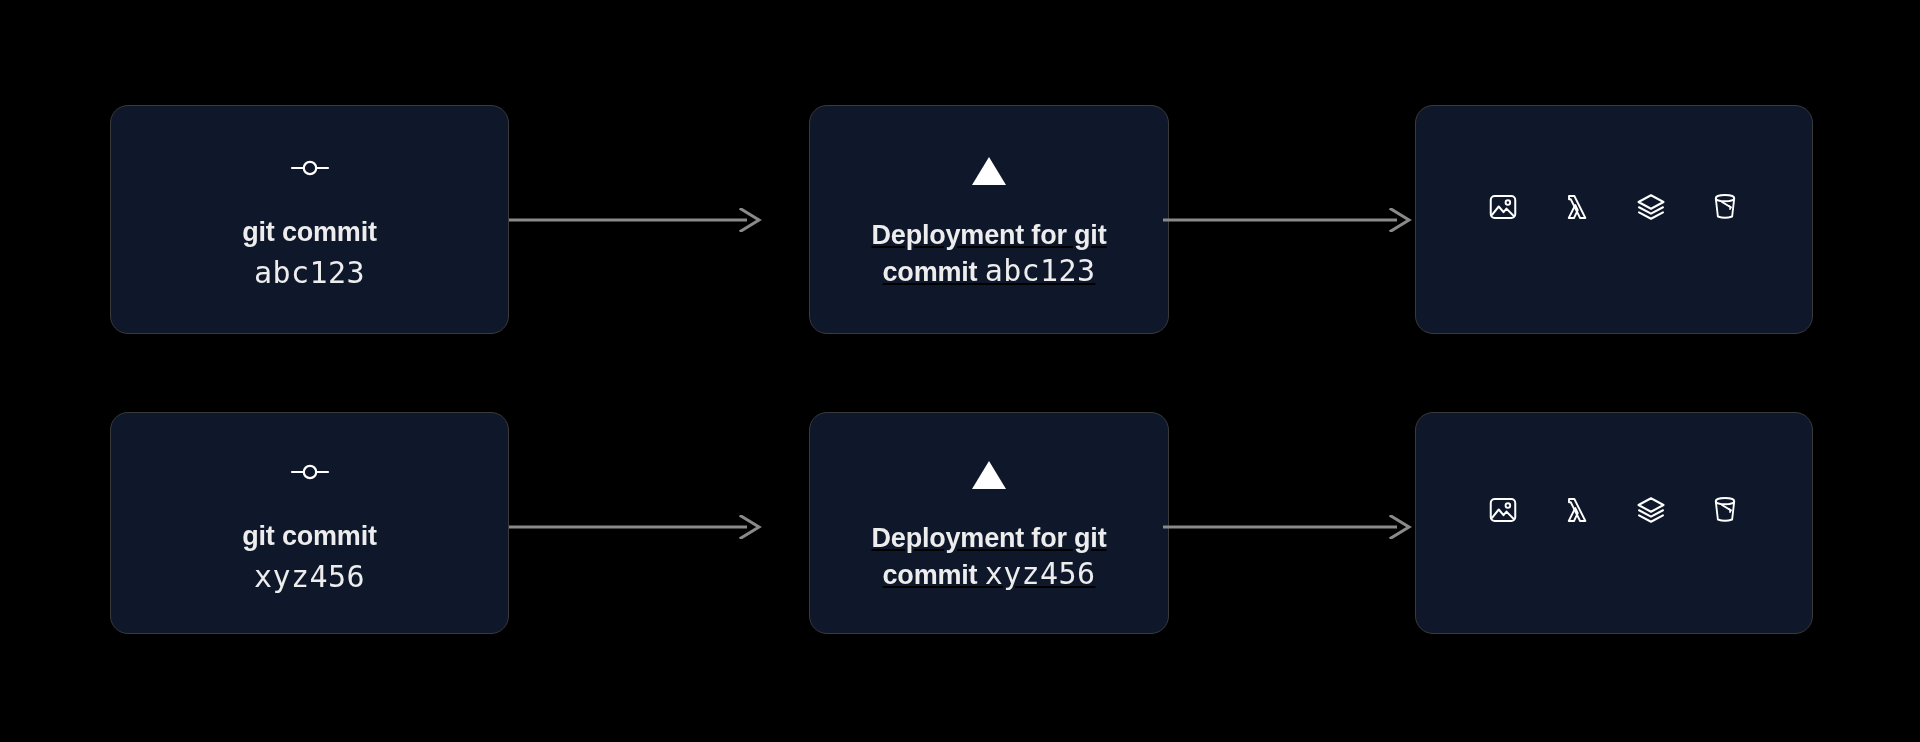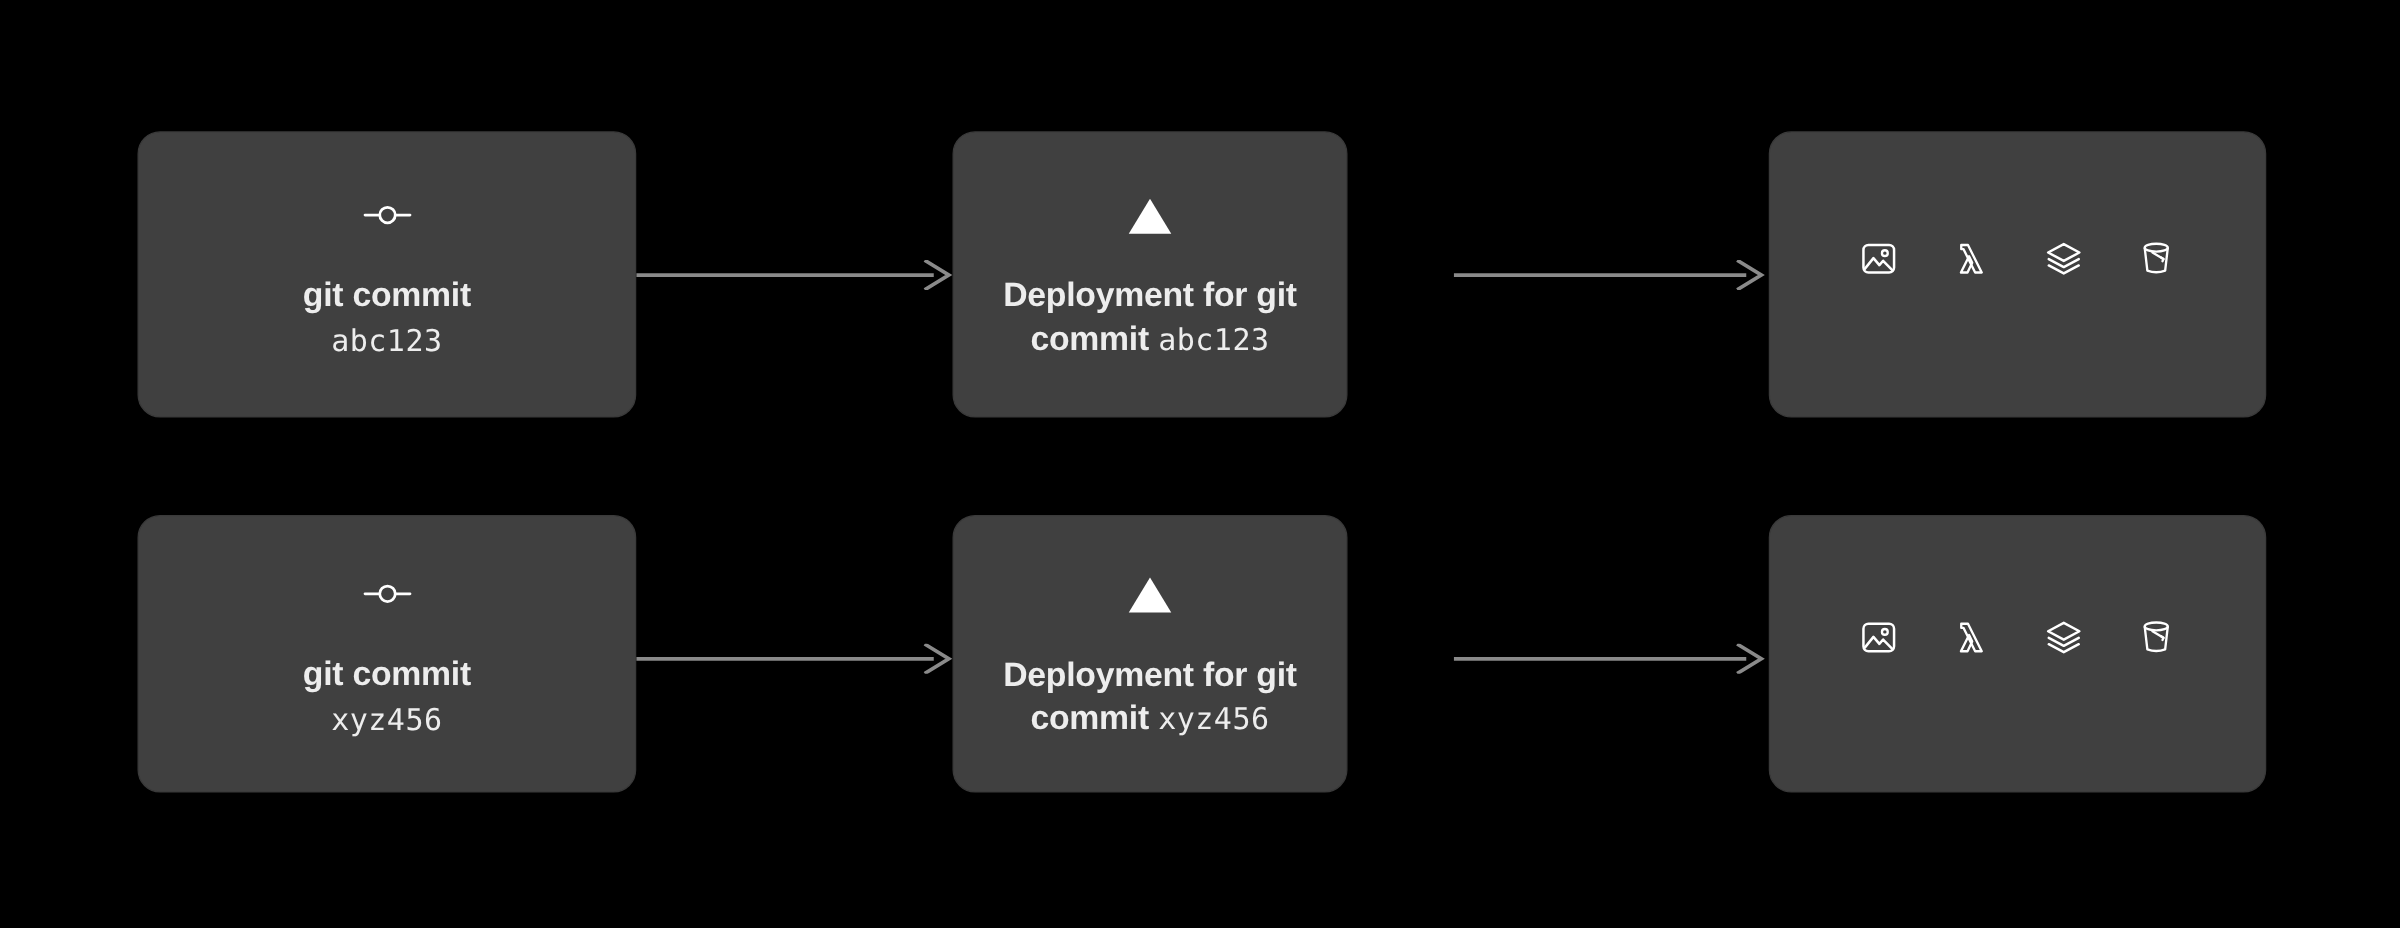--- a/index.html
+++ b/index.html
@@ -32,30 +32,30 @@
     display: flex;
     align-items: center;
   }
   .row-0 { top: 105px; }
   .row-1 { top: 404px; }
 
   
   .card {
     position: absolute;
     box-sizing: border-box;
-    background: #404040;
+    background: #0f172a;
     border: 1px solid #3a3a3a;
     border-radius: 18px;
     display: flex;
     flex-direction: column;
     justify-content: center;
     padding: 0 24px;
   }
   .card.col-0 { left: 110px;  width: 399px; }
-  .card.col-1 { left: 762px;  width: 316px; }
+  .card.col-1 { left: 809px;  width: 360px; text-decoration: underline; }
   .card.col-2 { left: 1415px; width: 398px; }
 
   .row-0 .card { top: 0px; height: 229px; }
   .row-1 .card { top: 8px; height: 222px; }
 
   
   .card-icons {
     display: flex;
     align-items: center;
     justify-content: center;
@@ -76,21 +76,21 @@
     text-align: center;
     color: #ededed;
     font-size: 27px;
     font-weight: 700;
     line-height: 1.26;
     letter-spacing: -0.2px;
   }
   .card-label .hash {
     font-family: "DejaVu Sans Mono", "Liberation Mono", monospace;
     font-weight: 400;
-    font-size: 24px;
+    font-size: 30px;
     letter-spacing: 0.4px;
     color: #ededed;
   }
   .card.col-0 .card-label { display: flex; flex-direction: column; gap: 5px; }
 
   
   .arrow {
     position: absolute;
     height: 24px;
     display: flex;

